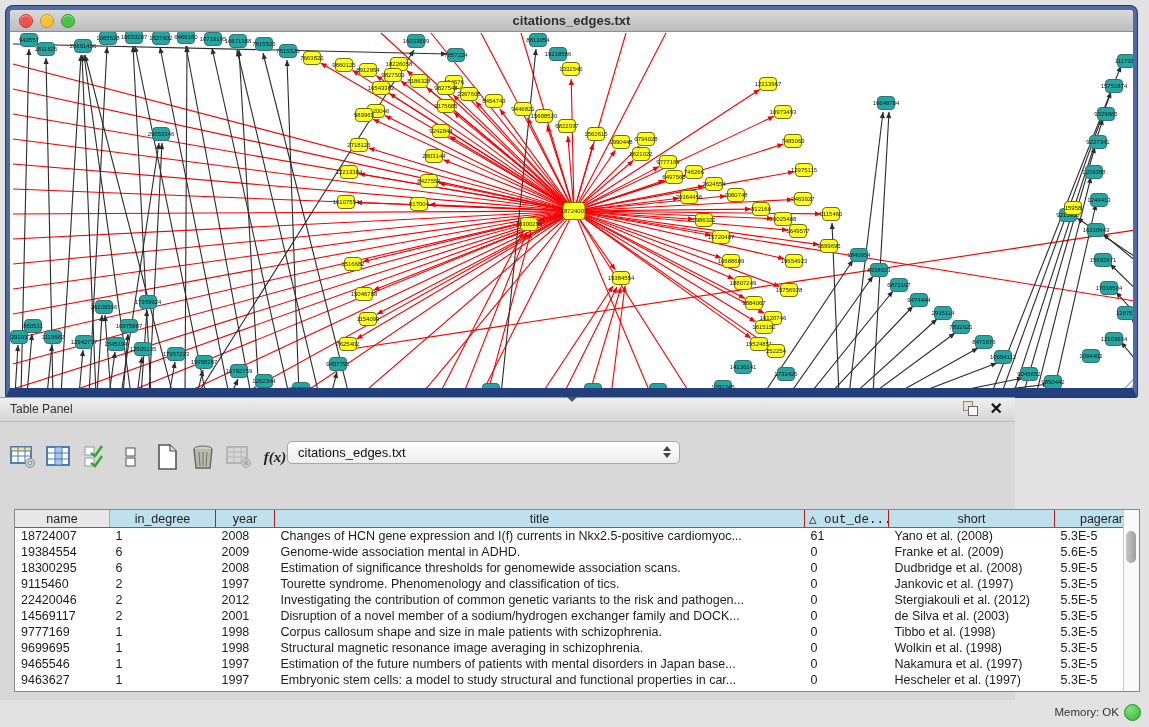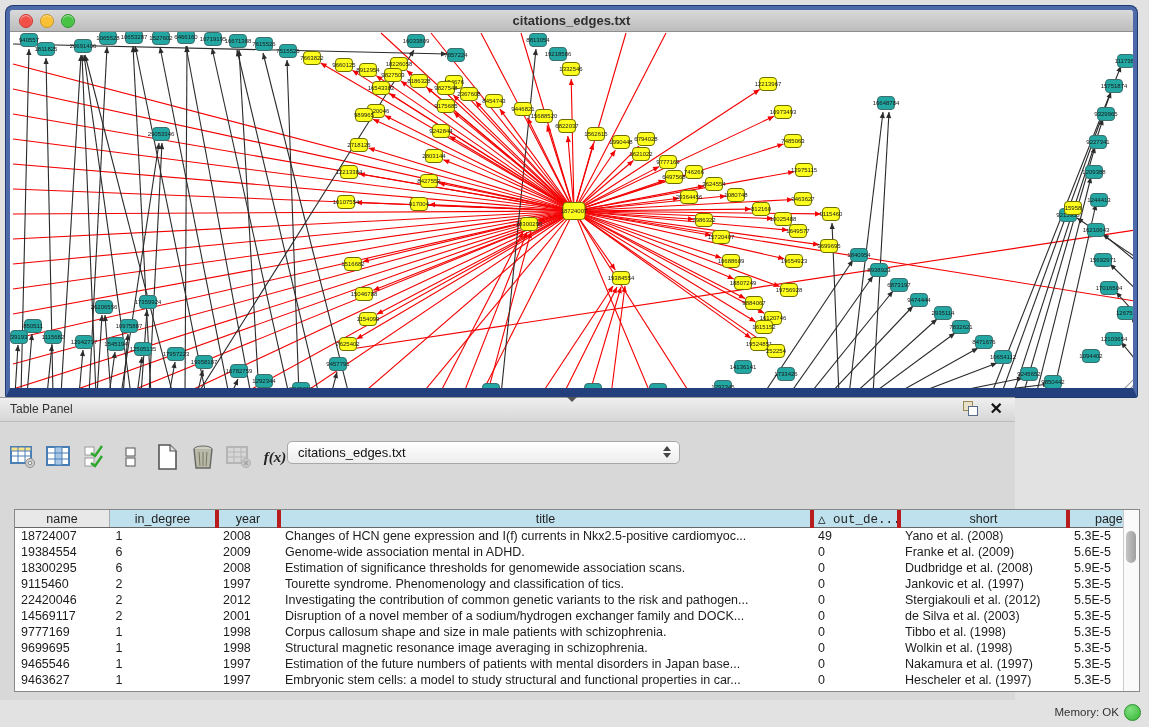--- a/index.html
+++ b/index.html
@@ -39,21 +39,21 @@
     background:linear-gradient(#ffffff,#ededed);border:1px solid #a8a8a8;border-radius:5px;
     font-size:13px;color:#111;line-height:22px;padding-left:10px;box-sizing:border-box;}
   .combo .stepper{position:absolute;right:8px;top:4px;display:flex;flex-direction:column;gap:2px;}
   .combo .stepper i{width:0;height:0;border-left:4px solid transparent;border-right:4px solid transparent;}
   .combo .stepper i.up{border-bottom:5px solid #444;}
   .combo .stepper i.down{border-top:5px solid #444;}
   
   .data-table{position:absolute;left:14px;top:80px;width:1126px;height:183px;
     background:#ffffff;border:1px solid #888;box-sizing:border-box;overflow:hidden;margin-top:32px;}
   table.grid{border-collapse:collapse;table-layout:fixed;width:1109px;font-size:12.5px;color:#1c1c1c;}
-  table.grid th{height:17px;background:#bfe0ed;border-right:4px solid #b91c1c;
+  table.grid th{height:17px;background:#bfe0ed;border-right:1px solid #b91c1c;
     border-bottom:1px solid #666;font-weight:normal;font-size:12.5px;color:#222;text-align:center;padding:0 4px;
     overflow:hidden;white-space:nowrap;}
   table.grid th.gray{background:#e8e8e8;border-right:1px solid #aaa;}
   table.grid td{height:16px;padding:0 0 0 6px;white-space:nowrap;overflow:hidden;text-overflow:clip;}
   .vscroll{position:absolute;right:0;top:0;width:15px;height:181px;background:#fafafa;border-left:1px solid #ccc;}
   .vscroll .thumb{position:absolute;left:2px;top:21px;width:10px;height:32px;background:linear-gradient(90deg,#c6c6c6,#9f9f9f);border-radius:5px;}
   
   .tabbar{position:absolute;left:0;top:277px;width:1149px;text-align:center;}
   .seg{display:inline-flex;border:1px solid #9a9a9a;border-radius:5px;overflow:hidden;
     background:#fdfdfd;box-shadow:0 1px 0 rgba(255,255,255,.7);}
@@ -724,21 +724,21 @@
             <th style="width: 157px;">short</th>
             <th style="width: 94px;">pagerank</th>
           </tr>
         </thead>
       <tbody id="grid-body">
           <tr>
             <td>18724007</td>
             <td>1</td>
             <td>2008</td>
             <td>Changes of HCN gene expression and I(f) currents in Nkx2.5-positive cardiomyoc...</td>
-            <td>49</td>
+            <td>61</td>
             <td>Yano et al. (2008)</td>
             <td>5.3E-5</td>
           </tr>
           <tr>
             <td>19384554</td>
             <td>6</td>
             <td>2009</td>
             <td>Genome-wide association mental in ADHD.</td>
             <td>0</td>
             <td>Franke et al. (2009)</td>

